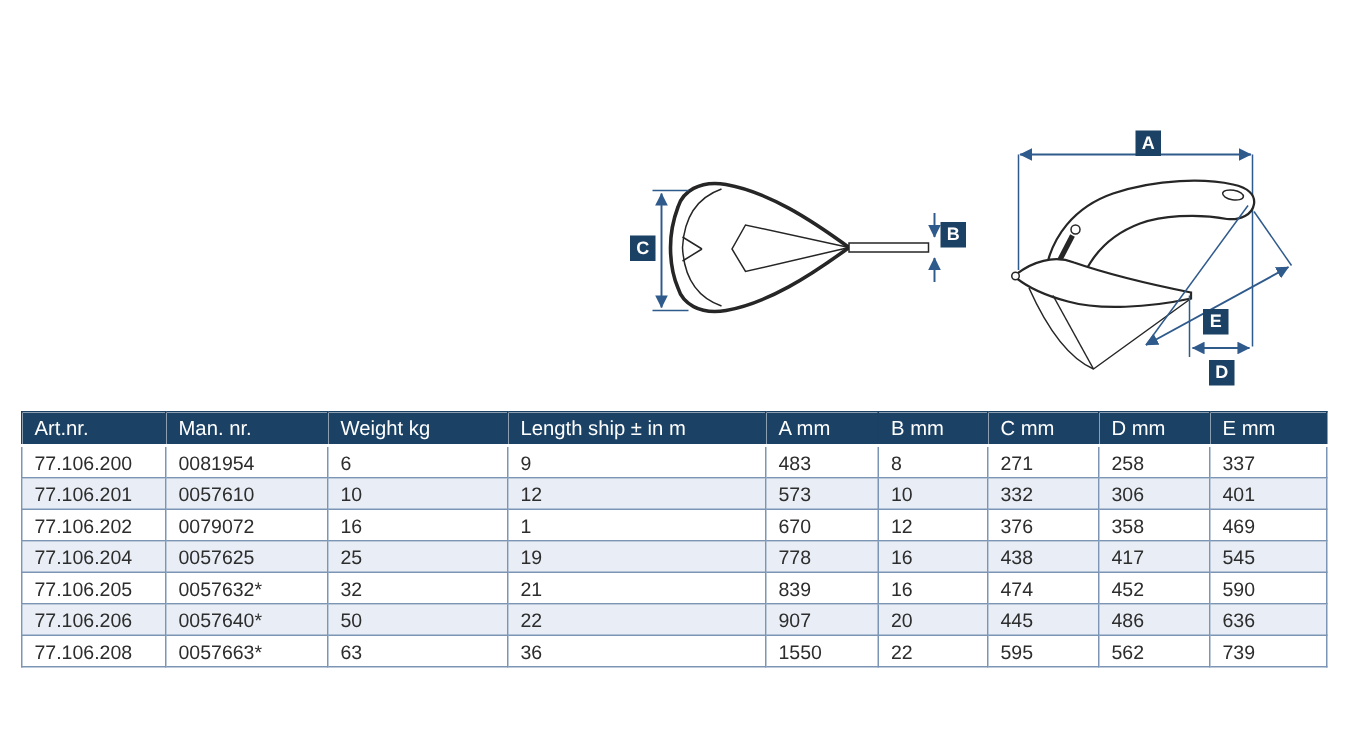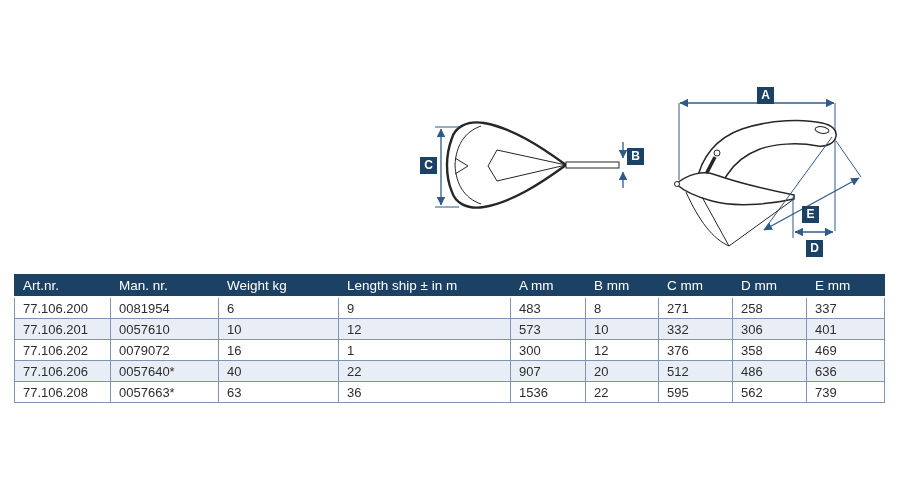--- a/index.html
+++ b/index.html
@@ -149,43 +149,65 @@
           <td>10</td>
           <td>332</td>
           <td>306</td>
           <td>401</td>
         </tr>
         <tr>
           <td>77.106.202</td>
           <td>0079072</td>
           <td>16</td>
           <td>1</td>
-          <td>300</td>
+          <td>670</td>
           <td>12</td>
           <td>376</td>
           <td>358</td>
           <td>469</td>
         </tr>
         <tr>
+          <td>77.106.204</td>
+          <td>0057625</td>
+          <td>25</td>
+          <td>19</td>
+          <td>778</td>
+          <td>16</td>
+          <td>438</td>
+          <td>417</td>
+          <td>545</td>
+        </tr>
+        <tr>
+          <td>77.106.205</td>
+          <td>0057632*</td>
+          <td>32</td>
+          <td>21</td>
+          <td>839</td>
+          <td>16</td>
+          <td>474</td>
+          <td>452</td>
+          <td>590</td>
+        </tr>
+        <tr>
           <td>77.106.206</td>
           <td>0057640*</td>
-          <td>40</td>
+          <td>50</td>
           <td>22</td>
           <td>907</td>
           <td>20</td>
-          <td>512</td>
+          <td>445</td>
           <td>486</td>
           <td>636</td>
         </tr>
         <tr>
           <td>77.106.208</td>
           <td>0057663*</td>
           <td>63</td>
           <td>36</td>
-          <td>1536</td>
+          <td>1550</td>
           <td>22</td>
           <td>595</td>
           <td>562</td>
           <td>739</td>
         </tr>
       </tbody>
   </table>
 
 </div>
 

